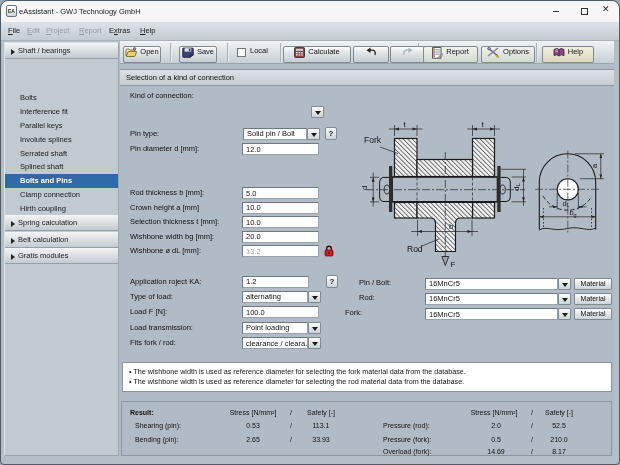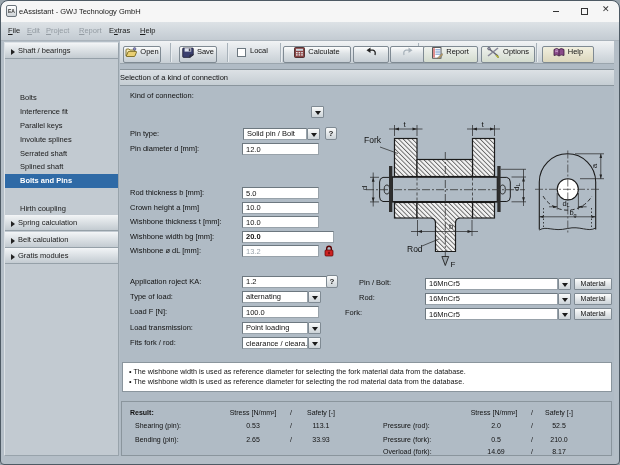--- a/index.html
+++ b/index.html
@@ -40,21 +40,21 @@
 .tsep { position:absolute; top:2px; height:19px; width:2px;
   border-left:1px solid #a8b2ba; border-right:1px solid #e8ecef; }
 .tb { position:absolute; top:5px; height:17px; background:linear-gradient(#fbfcfc,#dde2e5 45%,#c6ced4);
   border:1px solid #7f8a93; border-radius:2px; font-size:7.5px; color:#111;
   display:flex; justify-content:center; gap:3px; }
 .tb.grn { background:linear-gradient(#eff2ee,#d3dbce); }
 .tb.ylw { background:linear-gradient(#f1efdf,#dcd7bd); }
 .tb.dis { color:#9aa4ac; }
 .secbar { position:absolute; left:0; top:28px; width:494px; height:17px;
   background:linear-gradient(#dce1e5,#c5cdd3); border-top:1px solid #8a959d; border-bottom:1px solid #8a959d;
-  font-size:7.5px; color:#111; line-height:16px; }
+  font-size:7.5px; color:#111; line-height:16px; padding-left:6px; }
 .lbl { position:absolute; font-size:7.5px; color:#111; white-space:nowrap; line-height:12px; }
 .inp { position:absolute; background:#fff; border:1px solid #98a2aa;
   border-top-color:#6d7880; border-left-color:#6d7880;
   font-family:"Liberation Sans",sans-serif; font-size:7.5px; color:#111; padding-left:3px;
   display:flex; align-items:center; height:12px; white-space:nowrap; overflow:hidden;}
 .inp.dis { color:#9aa4ac; }
 .cbtn { position:absolute; width:13px; height:12px; background:linear-gradient(#fafbfb,#ccd3d8);
   border:1px solid #7f8a93; border-radius:1px; }
 .cbtn:after { content:""; position:absolute; left:2.5px; top:4px; width:0; height:0;
   border-top:4px solid #1a1a1a; border-left:3px solid transparent; border-right:3px solid transparent; }
@@ -95,20 +95,21 @@
 
   <div class="sidebar">
     <div class="acc" style="top:0px;"><span class="tri"></span>Shaft / bearings</div>
     <div class="si" style="top:48px;">Bolts</div>
     <div class="si" style="top:62px;">Interference fit</div>
     <div class="si" style="top:76px;">Parallel keys</div>
     <div class="si" style="top:90px;">Involute splines</div>
     <div class="si" style="top:103.5px;">Serrated shaft</div>
     <div class="si" style="top:117px;">Splined shaft</div>
     <div class="si sel" style="top:130.5px;">Bolts and Pins</div>
+    <div class="si" style="top:144.5px;">Clamp connection</div>
     <div class="si" style="top:158.5px;">Hirth coupling</div>
     <div class="acc" style="top:172px;"><span class="tri"></span>Spring calculation</div>
     <div class="acc" style="top:188.5px;"><span class="tri"></span>Belt calculation</div>
     <div class="acc" style="top:205px;"><span class="tri"></span>Gratis modules</div>
   </div>
 
   <div class="content">
     <div class="toolbar">
       <div class="tsep" style="left:50px;"></div>
       <div class="tsep" style="left:107px;"></div>
@@ -189,34 +190,34 @@
     <div class="inp" style="left:123px; top:86.5px; width:64px;">Solid pin / Bolt</div>
     <div class="cbtn" style="left:187px; top:86.5px;"></div>
     <div class="qbtn" style="left:205px; top:86px;">?</div>
     <div class="lbl" style="left:10px; top:102px;">Pin diameter d [mm]:</div>
     <div class="inp" style="left:122px; top:102px; width:77px;text-align:right;">12.0</div>
 
     <div class="lbl" style="left:10px; top:146px;">Rod thickness b [mm]:</div>
     <div class="inp" style="left:122px; top:146px; width:77px;">5.0</div>
     <div class="lbl" style="left:10px; top:160.5px;">Crown height a [mm]</div>
     <div class="inp" style="left:122px; top:160.5px; width:77px;">10.0</div>
-    <div class="lbl" style="left:10px; top:175px;">Wishbone thickness t [mm]:</div>
+    <div class="lbl" style="left:10px; top:175px;">Selection thickness t [mm]:</div>
     <div class="inp" style="left:122px; top:175px; width:77px;">10.0</div>
     <div class="lbl" style="left:10px; top:189.5px;">Wishbone width bg [mm]:</div>
-    <div class="inp" style="left:122px; top:189.5px; width:92px;font-weight:bold;">20.0</div>
+    <div class="inp" style="left:122px; top:189.5px; width:77px;">20.0</div>
     <div class="lbl" style="left:10px; top:204px;">Wishbone ø dL [mm]:</div>
     <div class="inp dis" style="left:122px; top:204px; width:77px;">13.2</div>
     <svg style="position:absolute; left:203px; top:204px;" width="12" height="12" viewBox="0 0 12 12">
         <rect x="2" y="5" width="8" height="6" rx="1" fill="#cc2222" stroke="#5a0000" stroke-width="0.7"></rect>
         <path d="M3.7,5 L3.7,3.4 Q3.7,1.2 6,1.2 Q8.3,1.2 8.3,3.4 L8.3,5" fill="none" stroke="#5a0000" stroke-width="1.4"></path>
         <rect x="5.4" y="6.8" width="1.2" height="2.4" fill="#5a0000"></rect>
       </svg>
 
     <div class="lbl" style="left:10px; top:234.5px;">Application roject KA:</div>
-    <div class="inp" style="left:122px; top:234.5px; width:95px;">1.2</div>
+    <div class="inp" style="left:122px; top:234.5px; width:67px;">1.2</div>
     <div class="qbtn" style="left:206px; top:234px;">?</div>
     <div class="lbl" style="left:10px; top:249.5px;">Type of load:</div>
     <div class="inp" style="left:122px; top:249.5px; width:66px;">alternating</div>
     <div class="cbtn" style="left:188px; top:249.5px;"></div>
     <div class="lbl" style="left:10px; top:265px;">Load F [N]:</div>
     <div class="inp" style="left:122px; top:265px; width:77px;">100.0</div>
     <div class="lbl" style="left:10px; top:280.5px;">Load transmission:</div>
     <div class="inp" style="left:122px; top:280.5px; width:66px;">Point loading</div>
     <div class="cbtn" style="left:188px; top:280.5px;"></div>
     <div class="lbl" style="left:10px; top:296px;">Fits fork / rod:</div>

